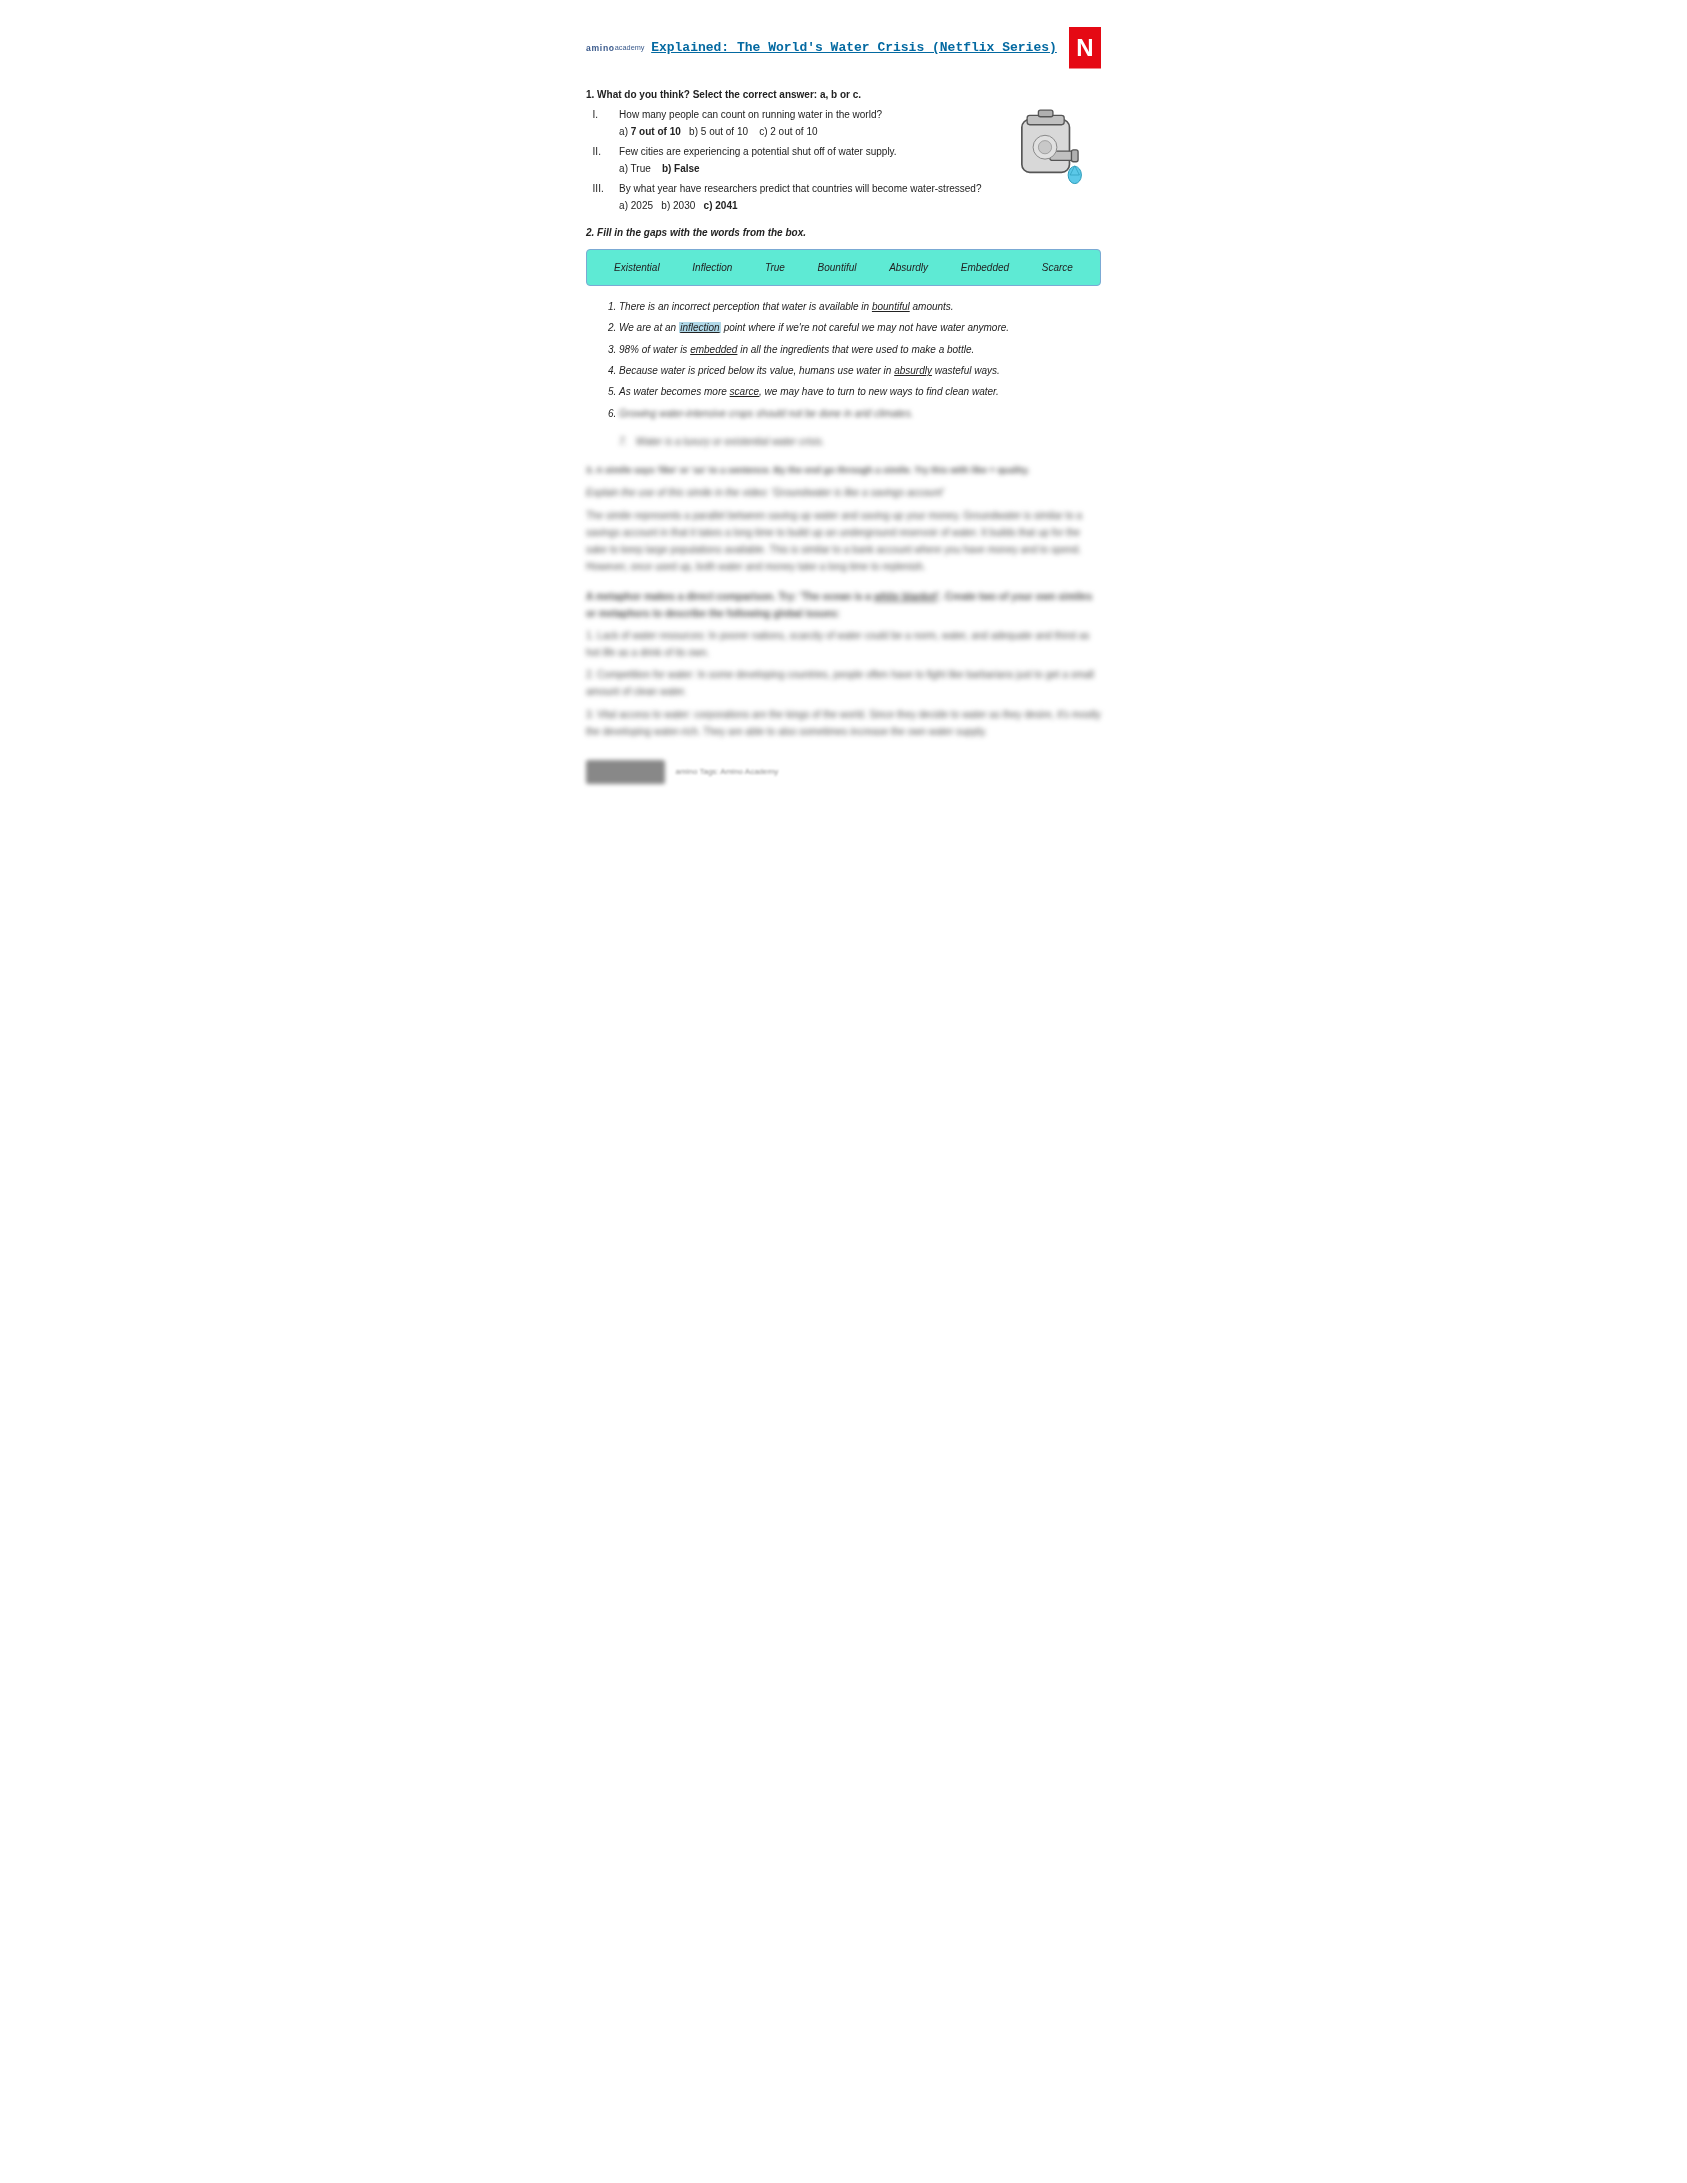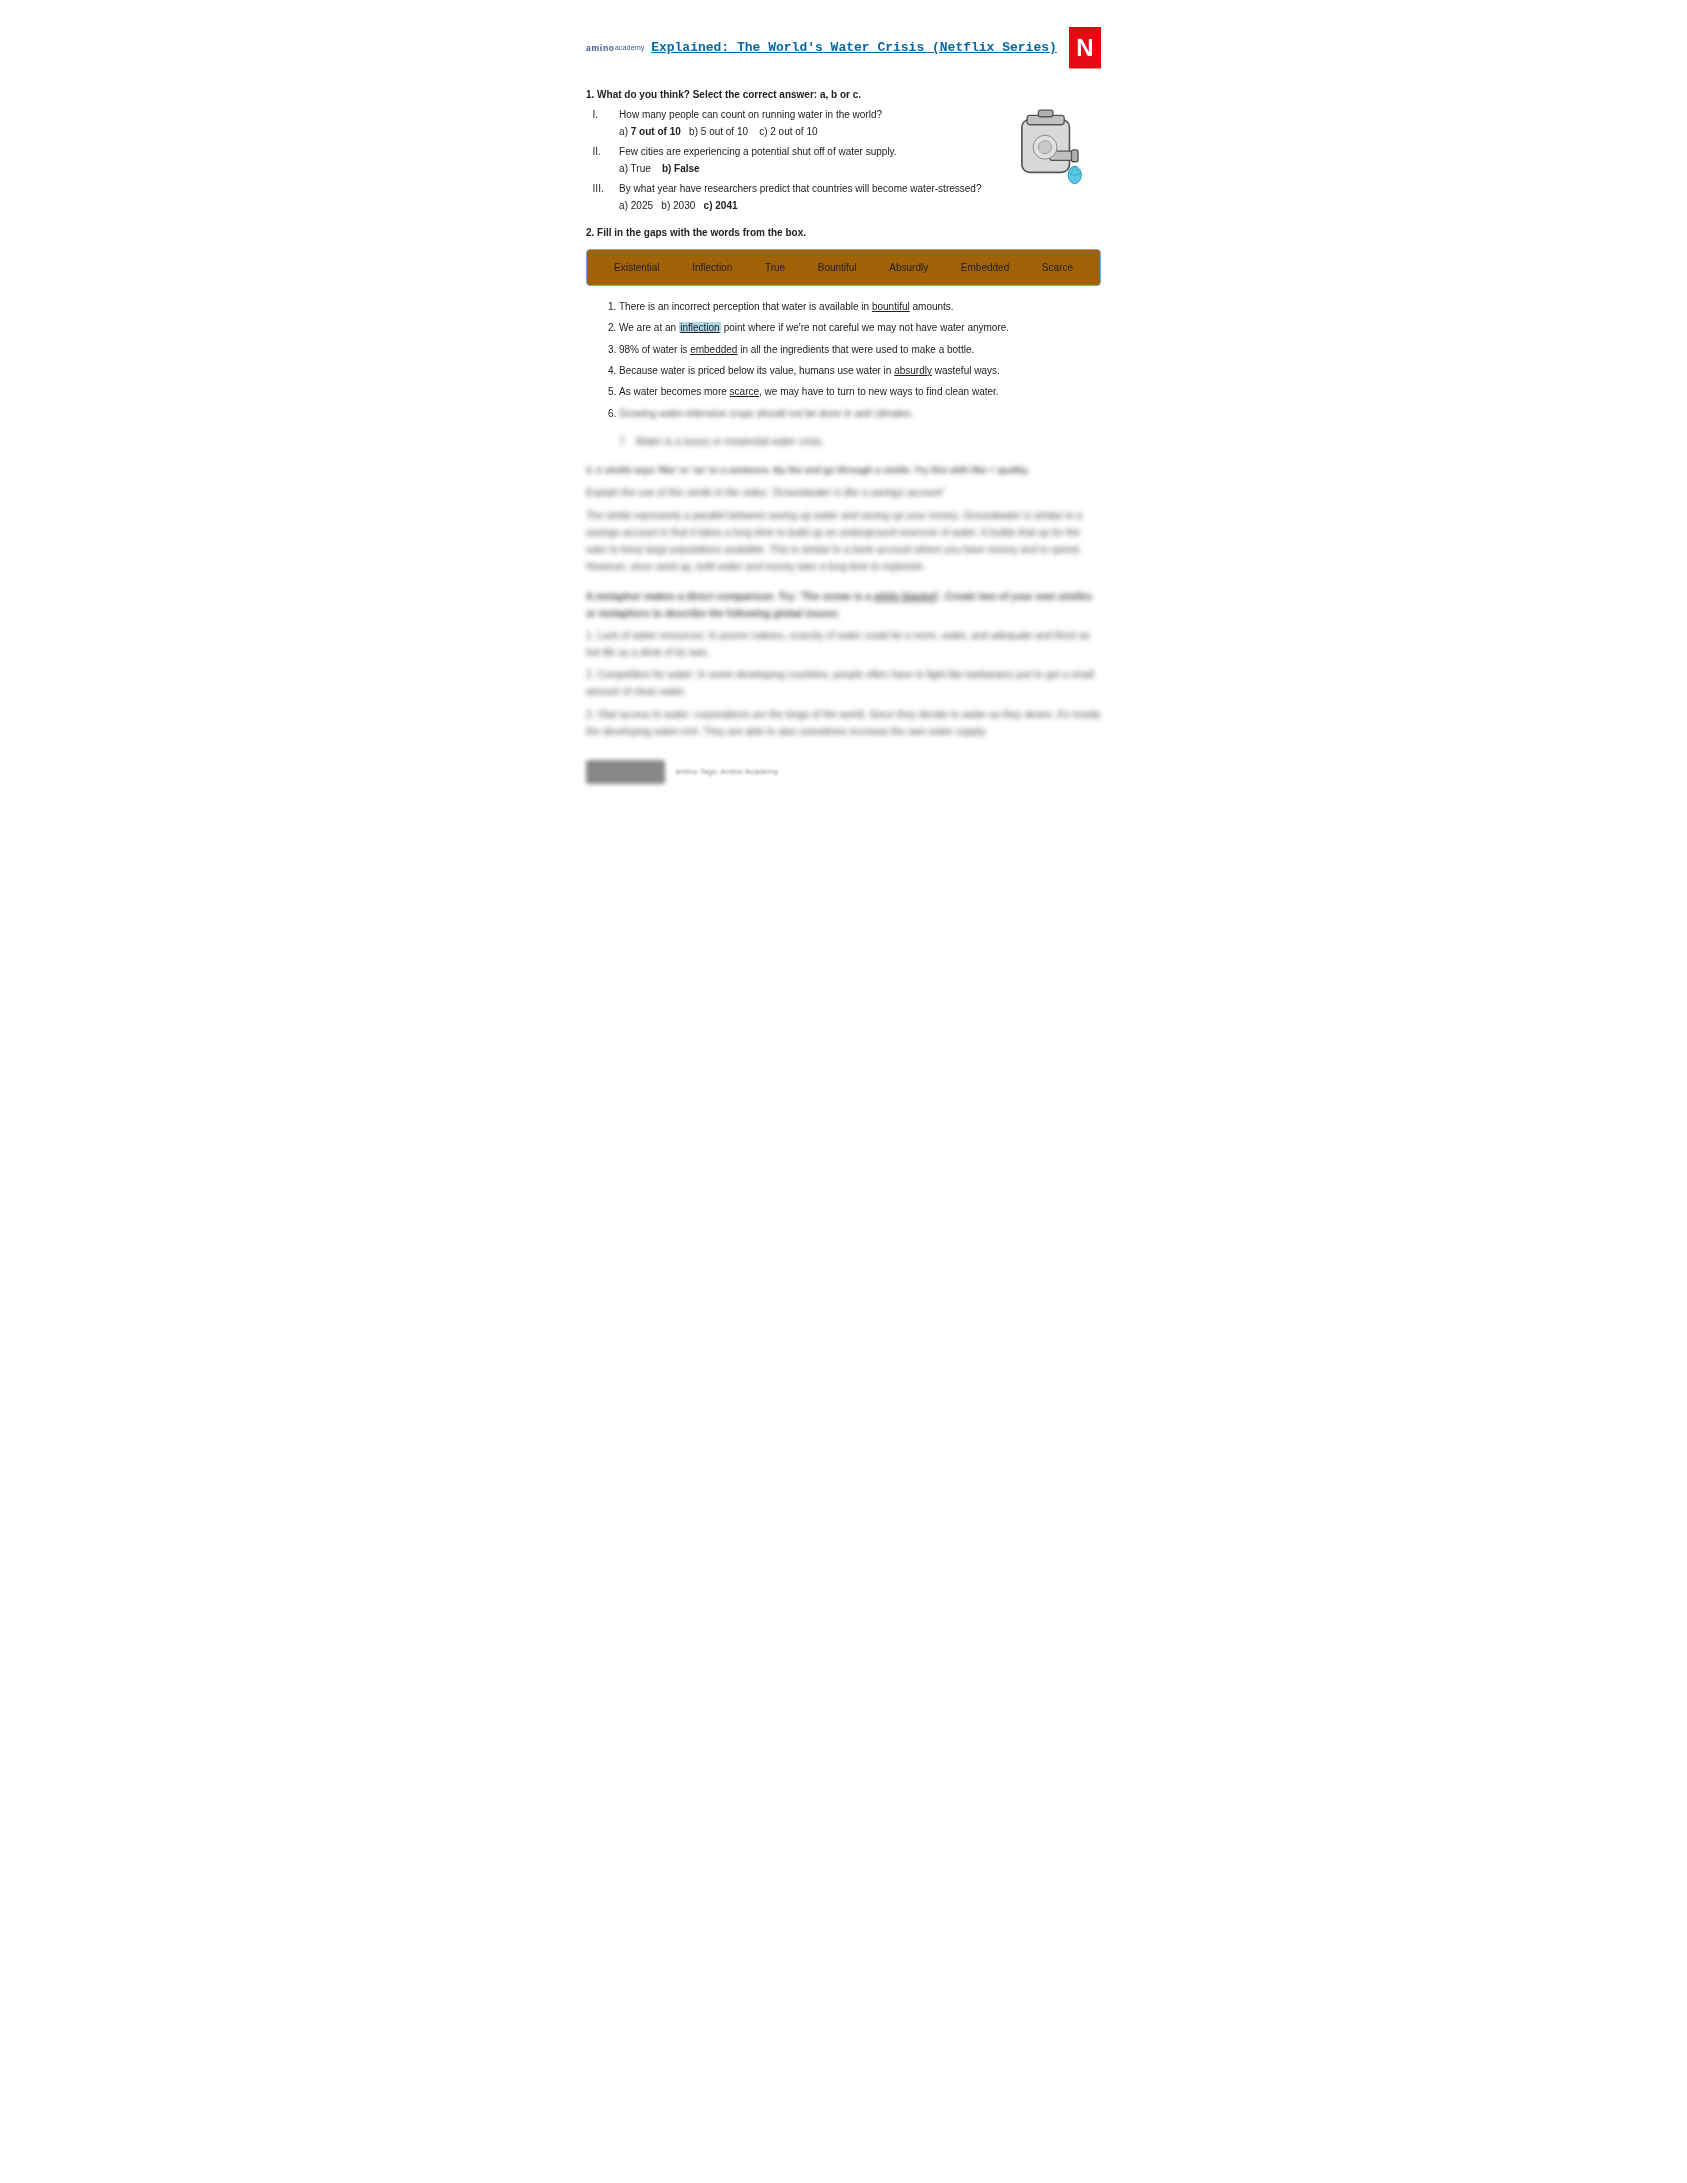--- a/index.html
+++ b/index.html
@@ -86,21 +86,21 @@
     .q-content .q-text {
       display: block;
       margin-bottom: 1.3px;
     }
     .q-options {
       display: block;
       margin-top: 6px;
     }
     .word-box-container {
       border: 1px solid #7baad4;
-      background: #a16207;
+      background: #5eead4;
       border-radius: 4px;
       padding: 10.6px 13.2px;
       margin: 10.6px 0 13.2px 0;
       display: flex;
       justify-content: space-around;
       flex-wrap: wrap;
       gap: 5px;
     }
     .word-box-item {
       font-size: 10px;
@@ -247,21 +247,21 @@
         <div class="q-content">
           <span class="q-text">By what year have researchers predict that countries will become water-stressed?</span>
           <span class="q-options">
             a) 2025 &nbsp; b) 2030 &nbsp; <strong>c) 2041</strong>
           </span>
         </div>
       </li>
     </ul>
   </div>
 
-  <div style="margin-top: 12px;">
+  <div style="margin-top: 12px; font-style: italic;">
     <p class="section-heading">2. Fill in the gaps with the words from the box.</p>
 
     <div class="word-box-container">
       <span class="word-box-item">Existential</span>
       <span class="word-box-item">Inflection</span>
       <span class="word-box-item">True</span>
       <span class="word-box-item">Bountiful</span>
       <span class="word-box-item">Absurdly</span>
       <span class="word-box-item">Embedded</span>
       <span class="word-box-item">Scarce</span>

